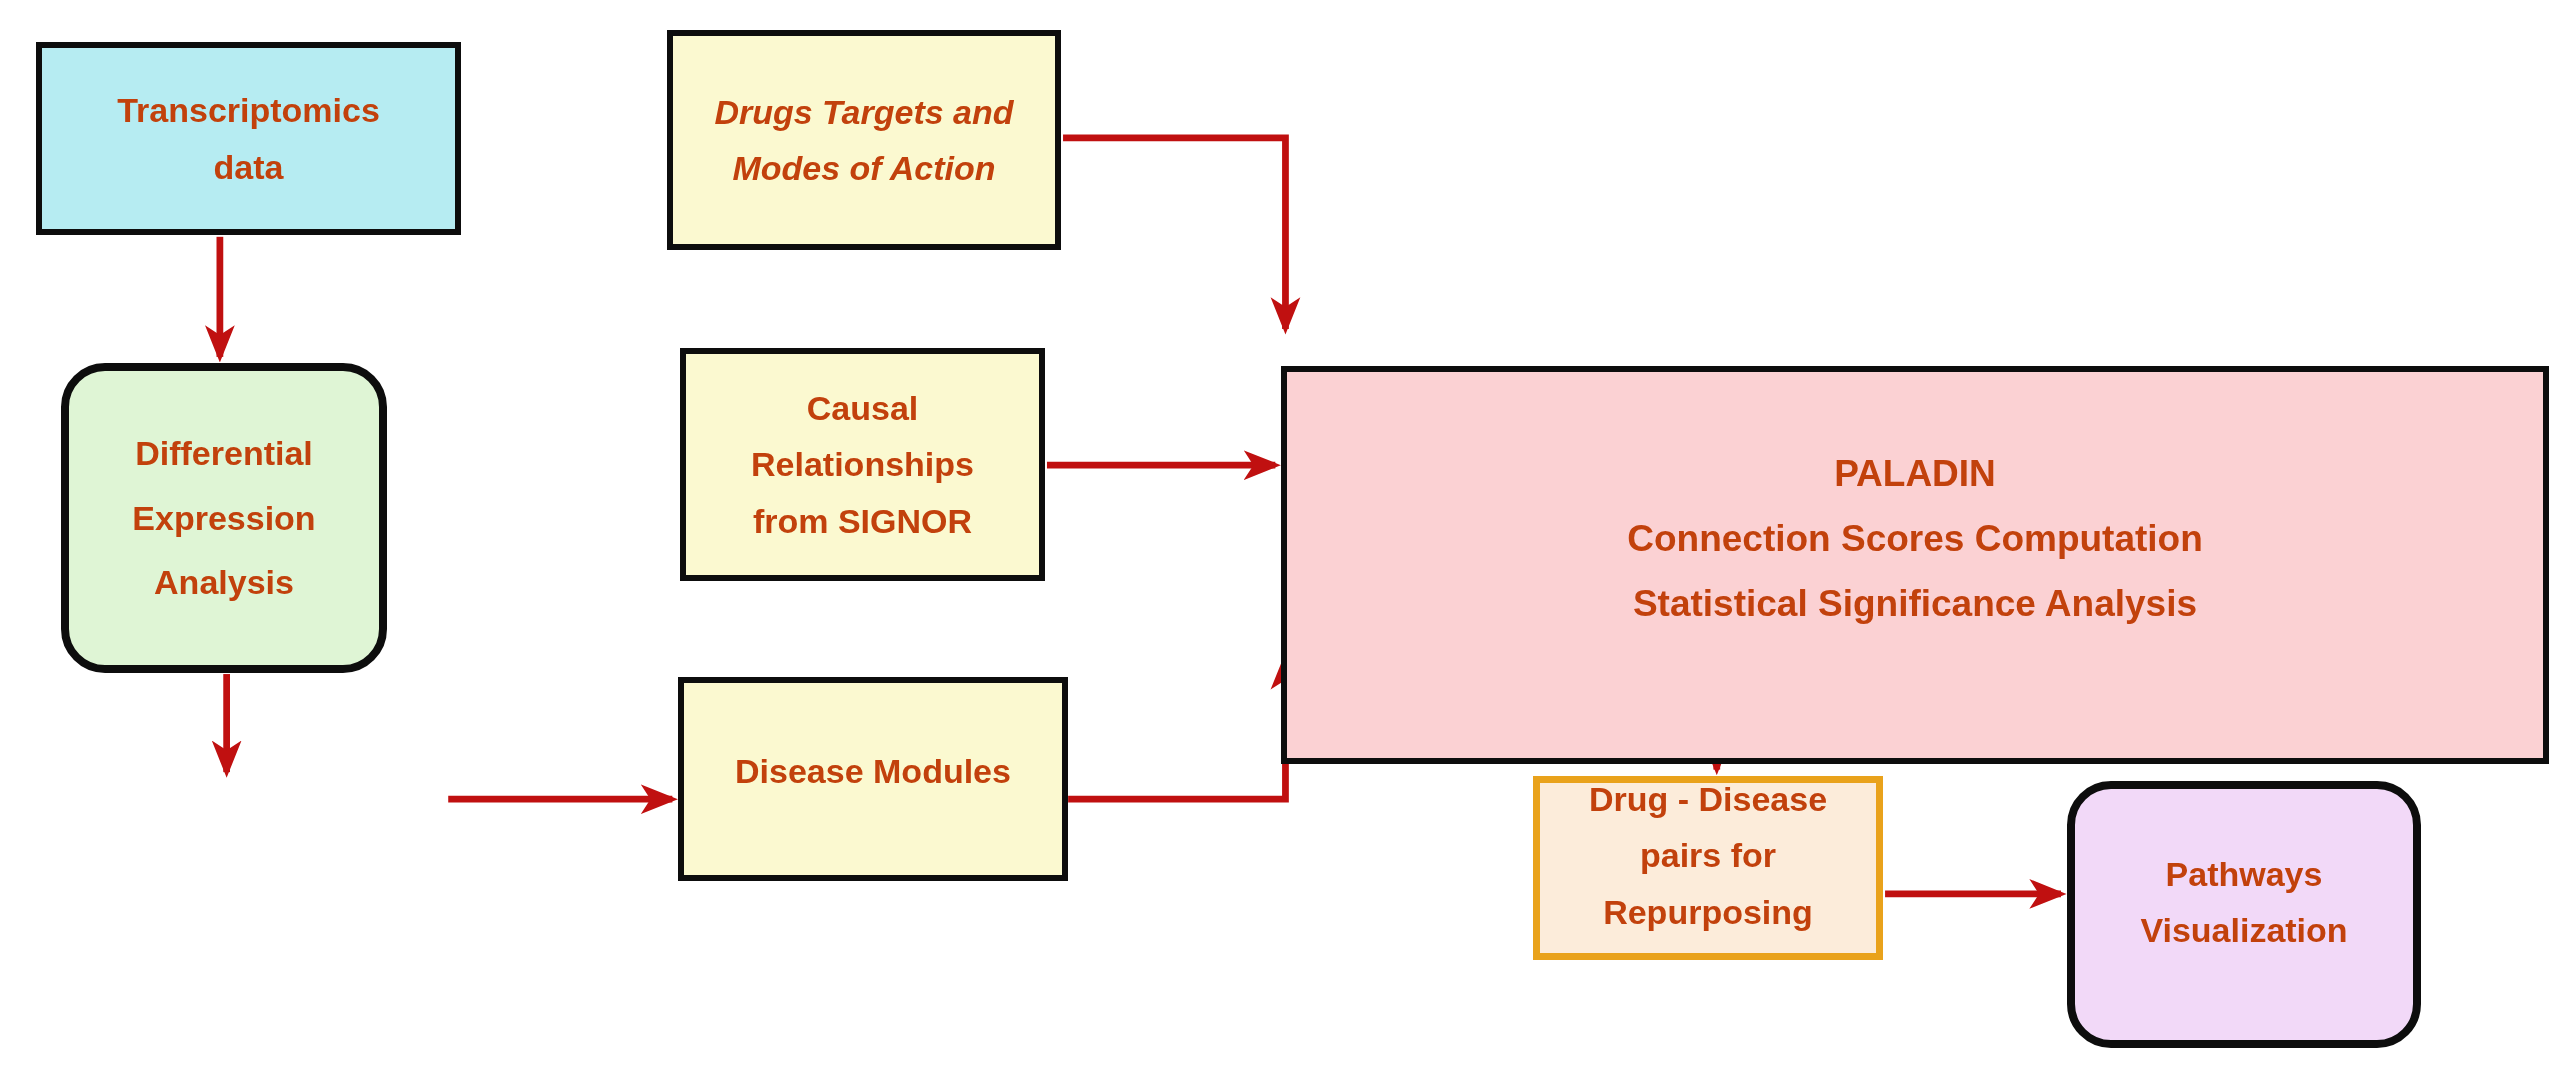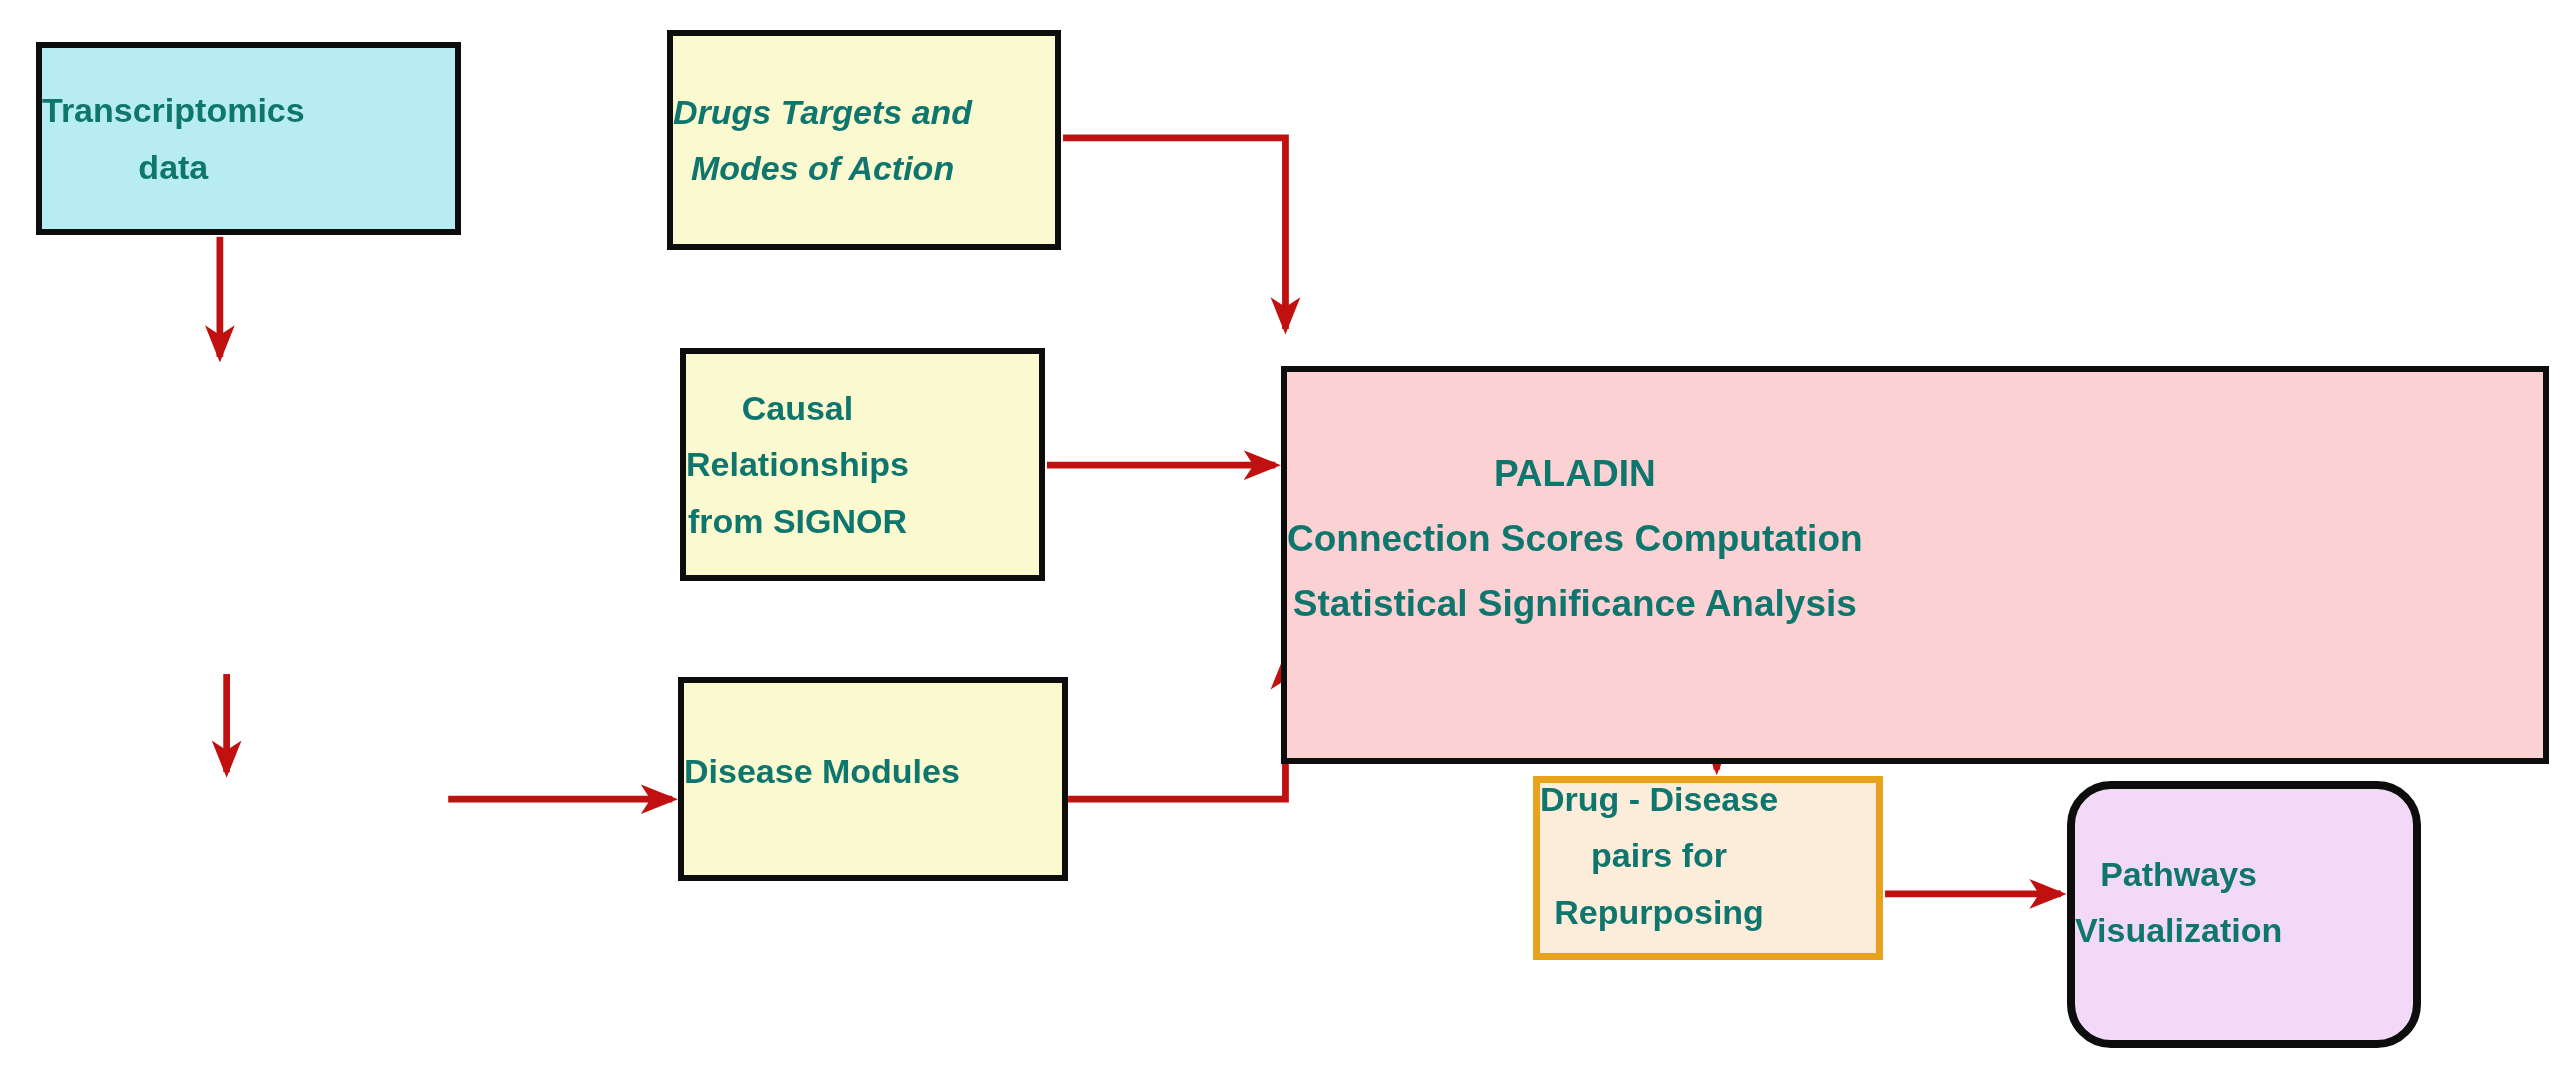--- a/index.html
+++ b/index.html
@@ -10,24 +10,24 @@
     background:#ffffff;
     font-family:"Liberation Sans","DejaVu Sans",sans-serif;
     overflow:hidden;
   }
   #edges{ position:absolute; left:0; top:0; width:2576px; height:1091px; }
   .edge{ fill:none; stroke:var(--arrow-color); stroke-width:8; stroke-linejoin:miter; }
   .ah{ fill:var(--arrow-color); }
   .node{
     position:absolute;
     box-sizing:border-box;
-    display:flex; align-items:center; justify-content:flex-start;
+    display:flex; align-items:center; justify-content:center;
     text-align:center;
     border:6.8px solid #0d0d0d;
-    color:#0f766e;
+    color:#c2410c;
     font-weight:bold;
     font-size:34px;
     line-height:1.65;
   }
   .node .lbl{ white-space:pre-line; display:block; }
   .rounded{ border-radius:44px; border-width:8.5px; }
   .orange-border{ border-width:7.6px; }
   .paladin{ font-size:37px; padding-bottom:51px; line-height:1.75; }
   .pb30{ padding-bottom:25px; }
   .pb36{ padding-bottom:16px; }
@@ -51,20 +51,25 @@
     <path class="edge" d="M1257 163 L1520 163 L1520 389" marker-end="url(#ah)"></path>
     <path class="edge" d="M2030 773 L2030 910" marker-end="url(#ah)"></path>
     <path class="edge" d="M2229 1057 L2437 1057" marker-end="url(#ah)"></path>
   </svg>
 
   <div class="node rect" style="left: 36px; top: 42px; width: 425px; height: 193px; background: rgb(182, 236, 242); border-color: rgb(13, 13, 13);">
     <span class="lbl">Transcriptomics
 data</span>
   </div>
 
+  <div class="node rounded" style="left: 61px; top: 363px; width: 326px; height: 310px; line-height: 1.9; background: rgb(223, 245, 213); border-color: rgb(13, 13, 13);">
+    <span class="lbl">Differential
+Expression
+Analysis</span>
+  </div>
 
 
   <div class="node rect" style="left: 667px; top: 30px; width: 394px; height: 220px; background: rgb(251, 249, 208); border-color: rgb(13, 13, 13); font-style: italic;">
     <span class="lbl">Drugs Targets and
 Modes of Action</span>
   </div>
 
   <div class="node rect" style="left: 680px; top: 348px; width: 365px; height: 233px; background: rgb(251, 249, 208); border-color: rgb(13, 13, 13);">
     <span class="lbl">Causal
 Relationships

